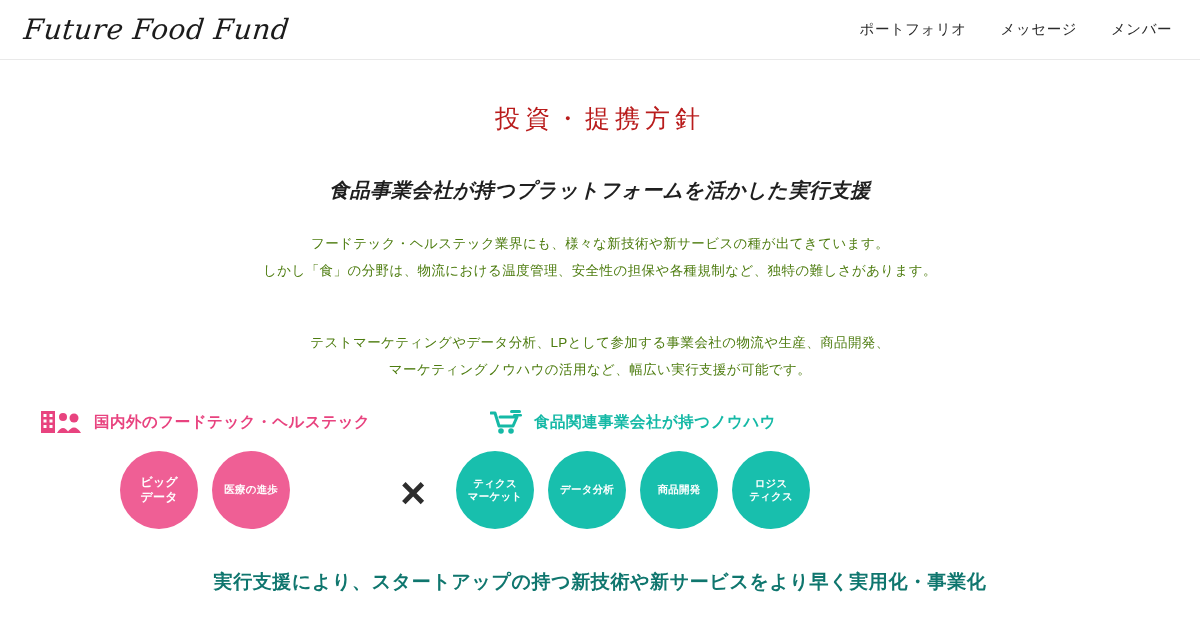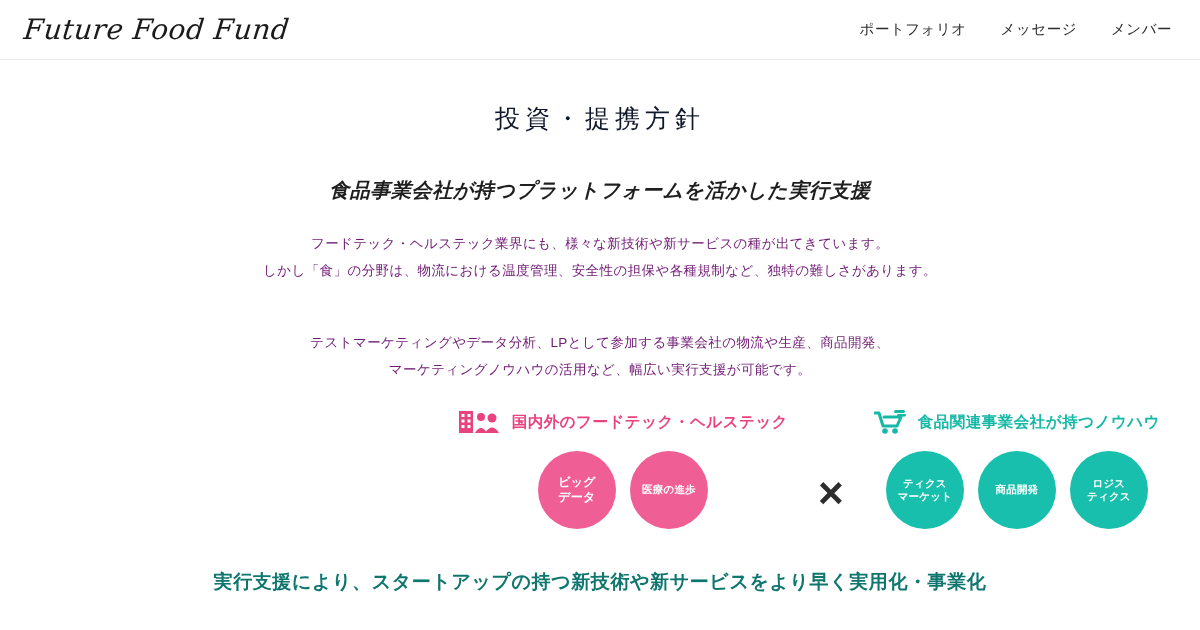--- a/index.html
+++ b/index.html
@@ -51,46 +51,46 @@
 
   
   .main {
     padding: 42px 40px 0;
     text-align: center;
   }
   .section-title {
     font-family: "DejaVu Serif", serif;
     font-size: 25px;
     letter-spacing: 5px;
-    color: #0f172a;
+    color: #b91c1c;
     margin: 0 0 42px;
     font-weight: 500;
   }
   .lead {
     font-size: 20px;
     font-weight: bold;
     letter-spacing: 0.6px;
     color: #1f1f1f;
     margin: 0 0 26px;
     font-style: italic;
   }
   .para {
     font-size: 13.5px;
     line-height: 2.0;
     letter-spacing: 0.4px;
-    color: #701a75;
+    color: #4d7c0f;
     margin: 0 0 18px;
   }
   .para.second { margin-bottom: 26px; }
 
   
   .diagram {
     display: flex;
     align-items: flex-start;
-    justify-content: flex-end;
+    justify-content: flex-start;
     gap: 30px;
     margin-top: 14px;
   }
   .col {
     display: flex;
     flex-direction: column;
     align-items: center;
   }
   .col-head {
     display: flex;
@@ -231,20 +231,23 @@
         <span class="label">食品関連事業会社が持つノウハウ</span>
       </div>
       <div class="bubbles">
         <div class="bubble teal small">
           <span>
             <span>ティクス</span><br>
             <span>マーケット</span>
           </span>
         </div>
         <div class="bubble teal small">
+          <span>データ分析</span>
+        </div>
+        <div class="bubble teal small">
           <span>商品開発</span>
         </div>
         <div class="bubble teal small">
           <span>
             <span>ロジス</span><br>
             <span>ティクス</span>
           </span>
         </div>
       </div>
     </div>

